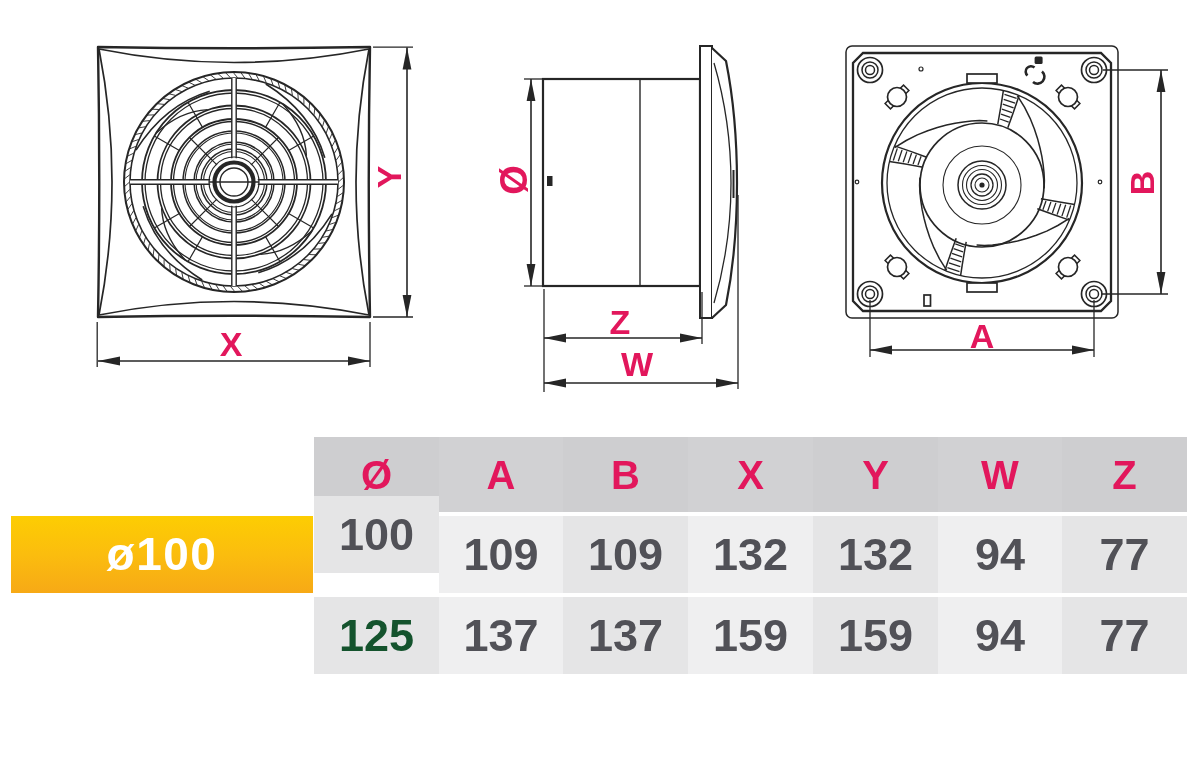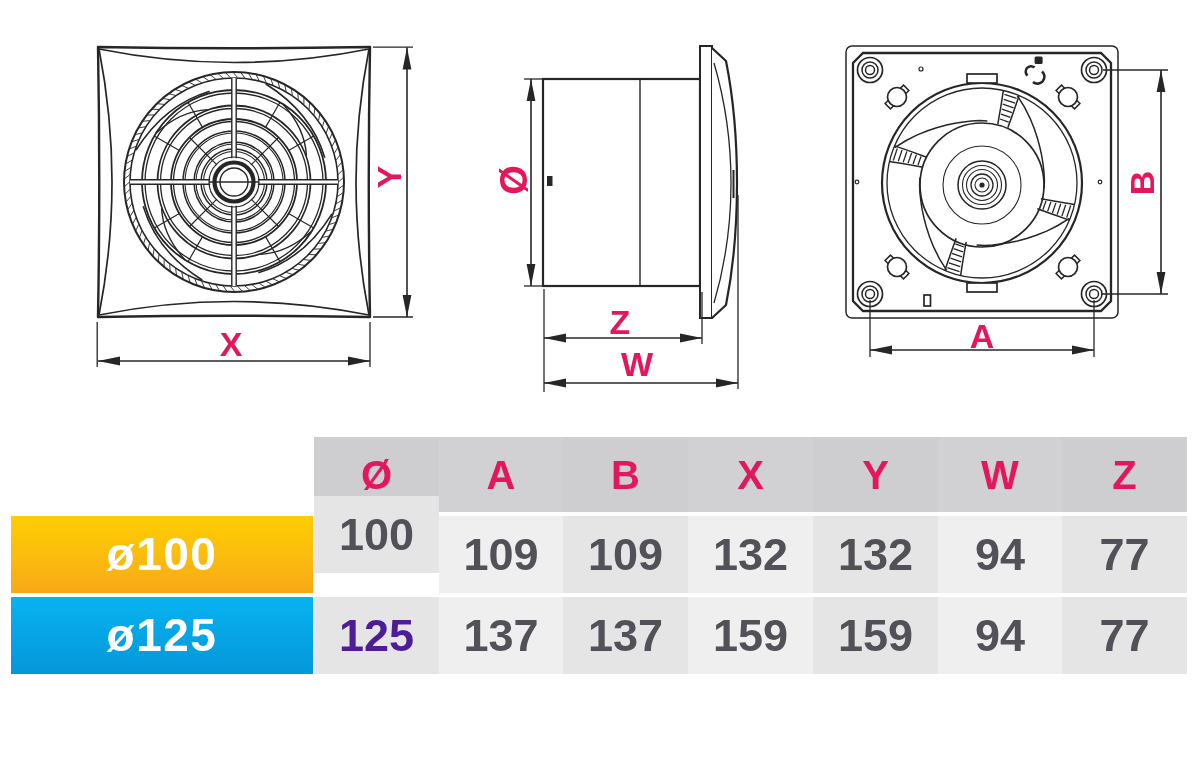--- a/index.html
+++ b/index.html
@@ -197,22 +197,21 @@
 <div style="position:absolute;left:813px;top:437px;width:125px;height:75px;background:#ceced0;color:#e2175c;font-size:40px;font-weight:bold;line-height:77px;text-align:center;">Y</div>
 <div style="position:absolute;left:938px;top:437px;width:124px;height:75px;background:#d1d1d3;color:#e2175c;font-size:40px;font-weight:bold;line-height:77px;text-align:center;">W</div>
 <div style="position:absolute;left:1062px;top:437px;width:125px;height:75px;background:#ceced0;color:#e2175c;font-size:40px;font-weight:bold;line-height:77px;text-align:center;">Z</div>
 <div style="position:absolute;left:314px;top:496px;width:125px;height:77px;background:#e5e5e6;color:#515157;font-size:45px;font-weight:bold;line-height:77px;text-align:center;">100</div>
 <div style="position:absolute;left:439px;top:516px;width:124px;height:77px;background:#efeff0;color:#515157;font-size:45px;font-weight:bold;line-height:77px;text-align:center;">109</div>
 <div style="position:absolute;left:563px;top:516px;width:125px;height:77px;background:#e5e5e6;color:#515157;font-size:45px;font-weight:bold;line-height:77px;text-align:center;">109</div>
 <div style="position:absolute;left:688px;top:516px;width:125px;height:77px;background:#efeff0;color:#515157;font-size:45px;font-weight:bold;line-height:77px;text-align:center;">132</div>
 <div style="position:absolute;left:813px;top:516px;width:125px;height:77px;background:#e5e5e6;color:#515157;font-size:45px;font-weight:bold;line-height:77px;text-align:center;">132</div>
 <div style="position:absolute;left:938px;top:516px;width:124px;height:77px;background:#efeff0;color:#515157;font-size:45px;font-weight:bold;line-height:77px;text-align:center;">94</div>
 <div style="position:absolute;left:1062px;top:516px;width:125px;height:77px;background:#e5e5e6;color:#515157;font-size:45px;font-weight:bold;line-height:77px;text-align:center;">77</div>
-<div style="position:absolute;left:314px;top:597px;width:125px;height:77px;background:#e5e5e6;color:#4c1d95;font-size:45px;font-weight:bold;line-height:77px;text-align:center;">125</div>
+<div style="position:absolute;left:314px;top:597px;width:125px;height:77px;background:#e5e5e6;color:#14532d;font-size:45px;font-weight:bold;line-height:77px;text-align:center;">125</div>
 <div style="position:absolute;left:439px;top:597px;width:124px;height:77px;background:#efeff0;color:#515157;font-size:45px;font-weight:bold;line-height:77px;text-align:center;">137</div>
 <div style="position:absolute;left:563px;top:597px;width:125px;height:77px;background:#e5e5e6;color:#515157;font-size:45px;font-weight:bold;line-height:77px;text-align:center;">137</div>
 <div style="position:absolute;left:688px;top:597px;width:125px;height:77px;background:#efeff0;color:#515157;font-size:45px;font-weight:bold;line-height:77px;text-align:center;">159</div>
 <div style="position:absolute;left:813px;top:597px;width:125px;height:77px;background:#e5e5e6;color:#515157;font-size:45px;font-weight:bold;line-height:77px;text-align:center;">159</div>
 <div style="position:absolute;left:938px;top:597px;width:124px;height:77px;background:#efeff0;color:#515157;font-size:45px;font-weight:bold;line-height:77px;text-align:center;">94</div>
 <div style="position:absolute;left:1062px;top:597px;width:125px;height:77px;background:#e5e5e6;color:#515157;font-size:45px;font-weight:bold;line-height:77px;text-align:center;">77</div>
 <div style="position:absolute;left:11px;top:516px;width:302px;height:77px;background:linear-gradient(180deg,#fdcd02 0%,#fbbd0e 50%,#f7a916 100%);color:#fff;font-size:46px;font-weight:bold;letter-spacing:1.5px;line-height:77px;text-align:center;">ø100</div>
-<div style="position:absolute;left:11px;top:597px;width:302px;height:77px;background:linear-gradient(180deg,#08b3ef 0%,#06a5e5 50%,#0596da 100%);color:#fff;font-size:46px;font-weight:bold;letter-spacing:1.5px;line-height:77px;text-align:center;">ø125</div>
 </div>
 
 </body></html>

